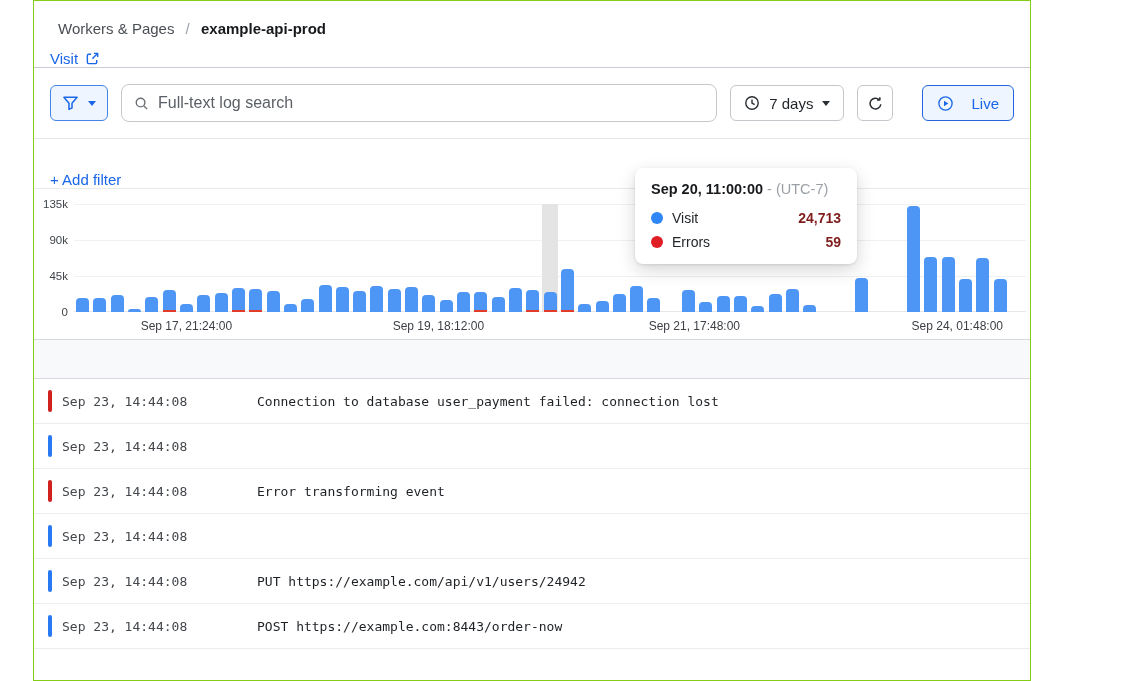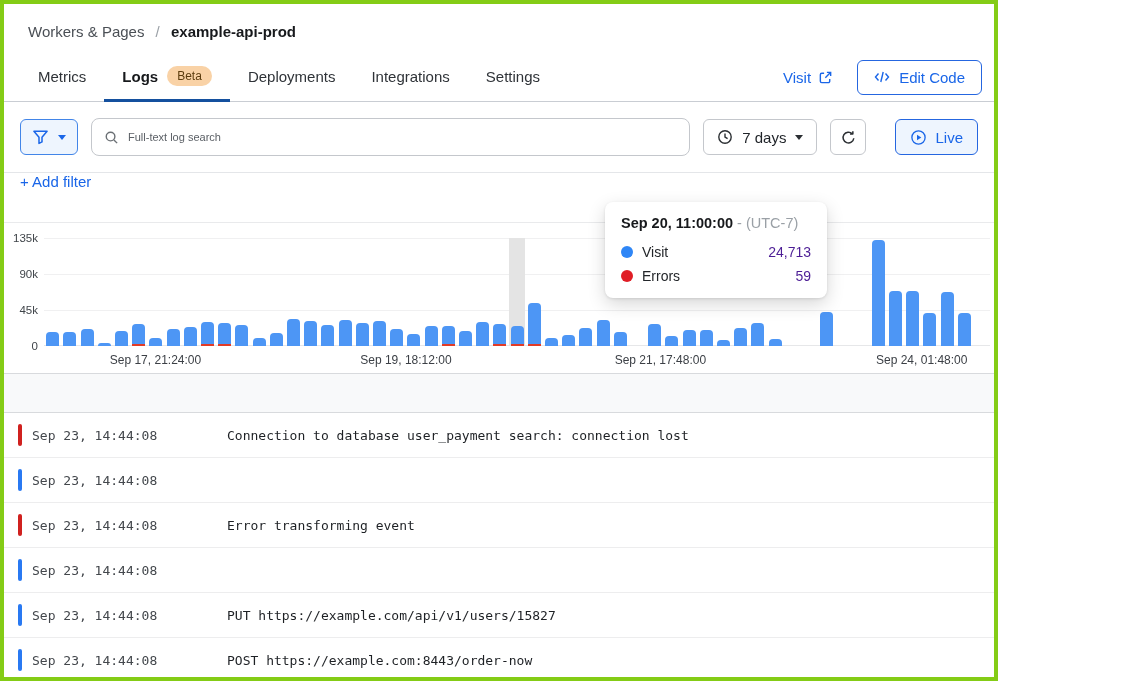--- a/index.html
+++ b/index.html
@@ -1,18 +1,18 @@
 <!DOCTYPE html>
 <html><head>
 <meta charset="utf-8">
 <style>
   * { margin:0; padding:0; box-sizing:border-box; }
   html,body { width:1146px; height:681px; }
   body { font-family:"Liberation Sans", sans-serif; background:#fff; color:#1f2328; overflow:hidden; }
-  .page { width:998px; height:681px; border:4px solid #84cc16; background:#fff; position:relative; overflow:hidden; }
+  .page { width:998px; height:681px; border:1px solid #84cc16; background:#fff; position:relative; overflow:hidden;margin-left:33px; }
 
   
   .breadcrumb { padding:19px 24px 0 24px; font-size:15px; }
   .crumb-section { color:#4a4f55; }
   .crumb-sep { color:#9aa0a6; margin:0 7px; }
   .crumb-current { color:#17191c; font-weight:700; }
 
   .tabs-row { display:flex; align-items:center; justify-content:space-between; margin-top:13px; border-bottom:1px solid #c9cdd3; padding:0 12px 0 16px; }
   .tabs { display:flex; }
   .tab { display:flex; align-items:center; gap:9px; padding:13px 18px; font-size:15px; color:#2f3338; cursor:pointer; border-bottom:3px solid transparent; margin-bottom:-1px; }
@@ -21,27 +21,27 @@
   .header-actions { display:flex; align-items:center; gap:24px; }
   .visit-link { display:flex; align-items:center; gap:7px; color:#1a66e8; font-size:15px; cursor:pointer; }
   .edit-code-btn { display:flex; align-items:center; gap:9px; color:#1a66e8; border:1px solid #2566e0; background:#fff; border-radius:6px; padding:8px 16px; font-size:15px; cursor:pointer; }
 
   
   .toolbar { display:flex; align-items:center; gap:13px; padding:16px 16px; border-bottom:1px solid #e4e6e9; }
   .filter-btn { display:flex; align-items:center; gap:9px; border:1px solid #4285e8; background:#eef5fe; border-radius:6px; padding:9px 11px; height:36px; cursor:pointer; }
   .caret { width:0; height:0; border-left:4.5px solid transparent; border-right:4.5px solid transparent; border-top:5.5px solid #1a66e8; }
   .caret.dark { border-top-color:#2b2f33; }
   .search-box { flex:1; display:flex; align-items:center; gap:9px; border:1px solid #c4c7cc; border-radius:8px; padding:0 12px; height:38px; background:#fff; }
-  .search-box input { border:none; outline:none; flex:1; font-size:11px; font-family:"Liberation Sans",sans-serif; color:#7f1d1d; background:transparent; }
+  .search-box input { border:none; outline:none; flex:1; font-size:16px; font-family:"Liberation Sans",sans-serif; color:#7f1d1d; background:transparent; }
   .search-box input::placeholder { color:#5b6066; }
   .time-range-btn { display:flex; align-items:center; gap:9px; border:1px solid #c4c7cc; background:#fff; border-radius:6px; padding:0 13px; height:36px; font-size:15px; color:#1f2328; cursor:pointer; }
   .refresh-btn { width:36px; height:36px; border:1px solid #c4c7cc; background:#fff; border-radius:6px; display:grid; place-items:center; cursor:pointer; }
-  .live-btn { display:flex; align-items:center; gap:8px; border:1px solid #2566e0; background:#eef5fe; color:#1a66e8; border-radius:6px; padding:0 14px; height:36px; font-size:15px; margin-left:16px; cursor:pointer; }
-
-  .add-filter-row { height:50px; display:flex; align-items:flex-start; padding:0 16px; border-bottom:1px solid #e9eaec; }
+  .live-btn { display:flex; align-items:center; gap:17px; border:1px solid #2566e0; background:#eef5fe; color:#1a66e8; border-radius:6px; padding:0 14px; height:36px; font-size:15px; margin-left:16px; cursor:pointer; }
+
+  .add-filter-row { height:50px; display:flex; align-items:flex-end; padding:0 16px; border-bottom:1px solid #e9eaec; }
   .add-filter { color:#1a66e8; font-size:15px; cursor:pointer; }
 
   
   .chart { position:relative; height:150px; }
   .plot { position:absolute; left:40px; right:4px; top:15px; bottom:27px; }
   .gridline { position:absolute; left:0; right:0; height:1px; background:#f0f0f1; }
   .baseline { position:absolute; left:0; right:0; bottom:0; height:1px; background:#e6e7e9; }
   .bars { position:absolute; left:0; right:0; top:0; bottom:0; display:flex; align-items:flex-end; }
   .bar-slot { flex:1; position:relative; height:100%; display:flex; align-items:flex-end; justify-content:center; }
   .hl-band { position:absolute; top:0; bottom:0; left:1px; right:1px; background:#e4e4e4; }
@@ -52,21 +52,21 @@
 
   .tooltip { position:absolute; left:601px; top:-21px; width:222px; background:#fff; border-radius:8px; padding:13px 16px 14px 16px; box-shadow:0 1px 3px rgba(0,0,0,.1), 0 6px 18px rgba(0,0,0,.16); z-index:6; }
   .tt-title { font-size:14.5px; color:#17191c; }
   .tt-title b { font-weight:700;text-align:center; }
   .tt-tz { color:#9aa0a6; }
   .tt-rows { margin-top:13px; }
   .tt-row { display:flex; align-items:center; gap:9px; font-size:14px; color:#23262a; margin-top:8px; }
   .tt-row:first-child { margin-top:0; }
   .tt-dot { width:12px; height:12px; border-radius:50%; flex:none; }
   .tt-label { flex:1; }
-  .tt-value { font-weight:400; color:#4c1d95; }
+  .tt-value { font-weight:700; color:#7f1d1d; }
 
   
   .tbl-header { display:flex; align-items:center; height:40px; background:#f8f9fa; border-top:1px solid #d8dadd; border-bottom:1px solid #d8dadd; font-size:13.5px; font-weight:700; color:#17191c; }
   .col-ts { width:223px; padding-left:28px; display:flex; align-items:center; gap:7px; }
   .sort-arrow { color:#1a66e8; font-weight:400; font-size:15px; cursor:pointer; }
   .col-msg { flex:1; }
   .log-row { display:flex; align-items:center; height:45px; border-bottom:1px solid #ededee; font-family:"DejaVu Sans Mono","Liberation Mono",monospace; font-size:13px; cursor:default; }
   .indicator { width:4px; height:22px; border-radius:2px; margin-left:14px; flex:none; }
   .row-ts { width:205px; padding-left:10px; color:#43474c; }
   .row-msg { flex:1; color:#1e2125; white-space:nowrap; overflow:hidden; }
@@ -78,59 +78,31 @@
 
 <div class="page">
 
   <div class="breadcrumb">
     <span class="crumb-section">Workers &amp; Pages</span>
     <span class="crumb-sep">/</span>
     <span class="crumb-current">example-api-prod</span>
   </div>
 
   <div class="tabs-row">
-    <div class="tabs">
-      <div class="tab">
-          <span>Metrics</span>
-        </div>
-      <div class="tab active">
-        <span>Logs</span>
-        <span class="badge">Beta</span>
-      </div>
-      <div class="tab">
-          <span>Deployments</span>
-        </div>
-      <div class="tab">
-          <span>Integrations</span>
-        </div>
-      <div class="tab">
-          <span>Settings</span>
-        </div>
-    </div>
     <div class="header-actions">
       <div class="visit-link">
         <span>Visit</span>
         <span>
           <svg width="15" height="15" viewBox="0 0 16 16" fill="none" stroke="#1a66e8" stroke-width="1.5">
             <path d="M6.5 3.5H4A1.5 1.5 0 0 0 2.5 5v7A1.5 1.5 0 0 0 4 13.5h7a1.5 1.5 0 0 0 1.5-1.5V9.5"></path>
             <path d="M9.5 2.5h4v4"></path>
               <path d="M13.3 2.7 7.8 8.2"></path>
           </svg>
         </span>
       </div>
-      <button class="edit-code-btn">
-        <span>
-          <svg width="16" height="14" viewBox="0 0 16 14" fill="none" stroke="#1a66e8" stroke-width="1.4">
-            <path d="M4.5 3.5 1.5 7l3 3.5"></path>
-              <path d="M11.5 3.5 14.5 7l-3 3.5"></path>
-              <path d="M9.2 2 6.8 12"></path>
-          </svg>
-        </span>
-        <span>Edit Code</span>
-      </button>
     </div>
   </div>
 
   <div class="toolbar">
     <button class="filter-btn">
       <span>
         <svg width="17" height="16" viewBox="0 0 18 17" fill="none" stroke="#1a66e8" stroke-width="1.6" stroke-linejoin="round">
           <path d="M2 2.5h14l-5.4 6.2v5l-3.2 1.6V8.7L2 2.5z"></path>
         </svg>
       </span>
@@ -386,21 +358,21 @@
         </div>
     </div>
   </div>
 
   <div class="tbl-header">
   </div>
   <div id="logrows">
     <div class="log-row">
       <span class="indicator" style="background: rgb(208, 33, 31);"></span>
       <span class="row-ts">Sep 23, 14:44:08</span>
-      <span class="row-msg">Connection to database user_payment search: connection lost</span>
+      <span class="row-msg">Connection to database user_payment failed: connection lost</span>
     </div>
 
     <div class="log-row">
       <span class="indicator" style="background: rgb(41, 121, 242);"></span>
       <span class="row-ts">Sep 23, 14:44:08</span>
     </div>
 
     <div class="log-row">
       <span class="indicator" style="background: rgb(208, 33, 31);"></span>
       <span class="row-ts">Sep 23, 14:44:08</span>
@@ -408,21 +380,21 @@
     </div>
 
     <div class="log-row">
       <span class="indicator" style="background: rgb(41, 121, 242);"></span>
       <span class="row-ts">Sep 23, 14:44:08</span>
     </div>
 
     <div class="log-row">
       <span class="indicator" style="background: rgb(41, 121, 242);"></span>
       <span class="row-ts">Sep 23, 14:44:08</span>
-      <span class="row-msg">PUT https://example.com/api/v1/users/15827</span>
+      <span class="row-msg">PUT https://example.com/api/v1/users/24942</span>
     </div>
 
     <div class="log-row">
       <span class="indicator" style="background: rgb(41, 121, 242);"></span>
       <span class="row-ts">Sep 23, 14:44:08</span>
       <span class="row-msg">POST https://example.com:8443/order-now</span>
     </div>
   </div>
 
 </div>

